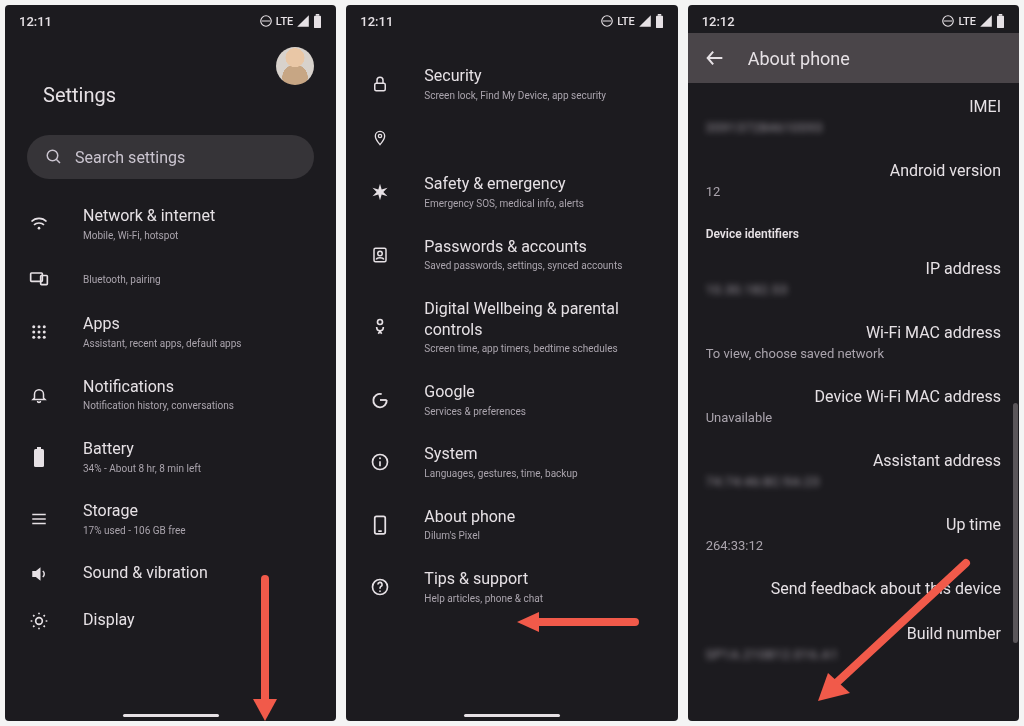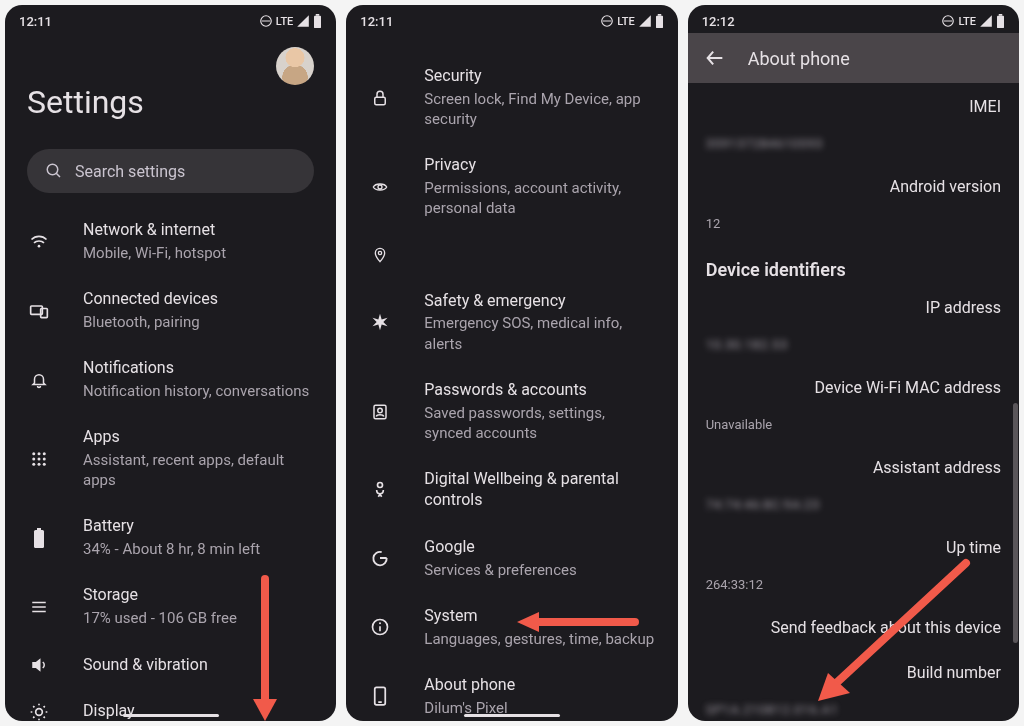--- a/index.html
+++ b/index.html
@@ -9,21 +9,21 @@
     height: 726px;
     font-family: Roboto, Arial, sans-serif;
     display: flex;
     gap: 10px;
     padding: 5px;
     overflow: hidden;
   }
   .phone {
     flex: 1 1 0;
     background: #1c1b1f;
-    border-radius: 17px;
+    border-radius: 4px;
     overflow: hidden;
     position: relative;
     display: flex;
     flex-direction: column;
     color: #e6e1e5;
     height: 716px;
   }
   .status-bar {
     display: flex;
     justify-content: space-between;
@@ -46,24 +46,25 @@
   .avatar {
     position: absolute;
     top: 14px; right: 22px;
     width: 38px; height: 38px;
     border-radius: 50%;
     background: radial-gradient(circle at 50% 28%, #e9c7a6 0 28%, transparent 29%),
                 radial-gradient(circle at 50% 80%, #c7a684 0 35%, transparent 36%),
                 linear-gradient(#d8d2cc,#d8d2cc);
   }
   .s1-title {
-    font-size: 32px;
+    font-size: 20px;
     font-weight: 400;
     color: #e6e1e5;
     margin-bottom: 22px;
+    margin-left: 16px;
   }
   .search-box {
     background: #363438;
     border-radius: 28px;
     height: 44px;
     display: flex;
     align-items: center;
     padding: 0 18px;
     color: #cac4cf;
     gap: 12px;
@@ -74,21 +75,21 @@
   .row {
     display: flex;
     align-items: center;
     gap: 32px;
     padding: 13px 22px;
     position: relative;
   }
   .row .ico { width: 24px; display:flex; justify-content:center; color:#cac4cf; flex-shrink:0; }
   .row .txt { flex:1; min-width:0; }
   .row .title { font-size: 16px; color: #e6e1e5; line-height: 1.3; }
-  .row .sub { font-size: 15px; color: #aaa4ad; line-height: 1.35; margin-top:2px; }
+  .row .sub { font-size: 10px; color: #aaa4ad; line-height: 1.35; margin-top:2px; }
 
   .nav-handle {
     position: absolute;
     bottom: 4px; left: 50%; transform: translateX(-50%);
     width: 96px; height: 3px; border-radius: 3px;
     background: #e6e1e5;
   }
 
   
   .appbar {
@@ -97,22 +98,22 @@
     display: flex;
     align-items: center;
     gap: 22px;
     padding: 0 16px;
     color: #e6e1e5;
     font-size: 18px;
   }
   .s3-list { padding: 0 18px 0 18px; }
   .s3-item { padding: 14px 0 12px 0; }
   .s3-label { font-size: 16px; color:#e6e1e5;text-align:right; }
-  .s3-val { font-size: 13px; color:#aaa4ad; margin-top:20px; }
-  .s3-section { font-size: 18px; font-weight:600; color:#e6e1e5; padding: 16px 0 4px 0; }
+  .s3-val { font-size: 13px; color:#aaa4ad; margin-top:4px; }
+  .s3-section { font-size: 12px; font-weight:600; color:#e6e1e5; padding: 16px 0 4px 0; }
   .blur {
     filter: blur(3px);
     user-select: none;
     letter-spacing: 0.5px;
     opacity: 0.9;
   }
 
   
   .arrow {
     position: absolute;
@@ -172,34 +173,21 @@
           </span>
       </div>
       <div class="row">
         <span class="ico">
             <svg width="20" height="20" viewBox="0 0 24 24" fill="none" stroke="#e6e1e5" stroke-width="2">
               <rect x="2" y="6" width="14" height="10" rx="1"></rect>
               <rect x="14" y="9" width="8" height="11" rx="1"></rect>
             </svg>
           </span>
         <span class="txt">
-            <div class="title">Connected devices</div>
             <div class="sub">Bluetooth, pairing</div>
-          </span>
-      </div>
-      <div class="row">
-        <span class="ico">
-            <svg width="18" height="20" viewBox="0 0 24 24" fill="none" stroke="#e6e1e5" stroke-width="2">
-              <path d="M6 16 V11 a6 6 0 0 1 12 0 V16 l2 2 H4 Z"></path>
-              <path d="M10 20 a2 2 0 0 0 4 0"></path>
-            </svg>
-          </span>
-        <span class="txt">
-            <div class="title">Notifications</div>
-            <div class="sub">Notification history, conversations</div>
           </span>
       </div>
       <div class="row">
         <span class="ico">
             <svg width="18" height="18" viewBox="0 0 24 24" fill="#e6e1e5">
               <circle cx="5" cy="5" r="2"></circle>
               <circle cx="12" cy="5" r="2"></circle>
               <circle cx="19" cy="5" r="2"></circle>
               <circle cx="5" cy="12" r="2"></circle>
               <circle cx="12" cy="12" r="2"></circle>
@@ -209,20 +197,32 @@
               <circle cx="19" cy="19" r="2"></circle>
             </svg>
           </span>
         <span class="txt">
             <div class="title">Apps</div>
             <div class="sub">Assistant, recent apps, default apps</div>
           </span>
       </div>
       <div class="row">
         <span class="ico">
+            <svg width="18" height="20" viewBox="0 0 24 24" fill="none" stroke="#e6e1e5" stroke-width="2">
+              <path d="M6 16 V11 a6 6 0 0 1 12 0 V16 l2 2 H4 Z"></path>
+              <path d="M10 20 a2 2 0 0 0 4 0"></path>
+            </svg>
+          </span>
+        <span class="txt">
+            <div class="title">Notifications</div>
+            <div class="sub">Notification history, conversations</div>
+          </span>
+      </div>
+      <div class="row">
+        <span class="ico">
             <svg width="12" height="20" viewBox="0 0 12 20" fill="#e6e1e5">
               <rect x="1" y="2" width="10" height="18" rx="1.5"></rect>
               <rect x="4" y="0" width="4" height="2"></rect>
             </svg>
           </span>
         <span class="txt">
             <div class="title">Battery</div>
             <div class="sub">34% - About 8 hr, 8 min left</div>
           </span>
       </div>
@@ -299,32 +299,20 @@
               <path d="M8 11 V7 a4 4 0 0 1 8 0 V11"></path>
             </svg>
           </span>
         <span class="txt">
             <div class="title">Security</div>
             <div class="sub">Screen lock, Find My Device, app security</div>
           </span>
       </div>
       <div class="row">
         <span class="ico">
-            <svg width="20" height="16" viewBox="0 0 24 24" fill="none" stroke="#e6e1e5" stroke-width="2">
-              <path d="M2 12 C5 6 19 6 22 12 C19 18 5 18 2 12 Z"></path>
-              <circle cx="12" cy="12" r="3"></circle>
-            </svg>
-          </span>
-        <span class="txt">
-            <div class="title">Privacy</div>
-            <div class="sub">Permissions, account activity, personal data</div>
-          </span>
-      </div>
-      <div class="row">
-        <span class="ico">
             <svg width="16" height="20" viewBox="0 0 24 24" fill="none" stroke="#e6e1e5" stroke-width="2">
               <path d="M12 22 C12 22 5 14 5 9 a7 7 0 0 1 14 0 C19 14 12 22 12 22 Z"></path>
               <circle cx="12" cy="9" r="2.5"></circle>
             </svg>
           </span>
       </div>
       <div class="row">
         <span class="ico">
             <svg width="20" height="20" viewBox="0 0 24 24" fill="#e6e1e5">
               <path d="M12 2 L14 9 L21 7 L16 12 L21 17 L14 15 L12 22 L10 15 L3 17 L8 12 L3 7 L10 9 Z"></path>
@@ -351,20 +339,21 @@
       <div class="row">
         <span class="ico">
             <svg width="20" height="20" viewBox="0 0 24 24" fill="none" stroke="#e6e1e5" stroke-width="2">
               <circle cx="12" cy="6" r="3"></circle>
               <path d="M8 12 C8 18 16 18 16 12"></path>
               <path d="M10 20 L12 17 L14 20"></path>
             </svg>
           </span>
         <span class="txt">
             <div class="title">Digital Wellbeing &amp; parental controls</div>
+            <div class="sub">Screen time, app timers, bedtime schedules</div>
           </span>
       </div>
       <div class="row">
         <span class="ico">
             <svg width="20" height="20" viewBox="0 0 24 24" fill="none" stroke="#e6e1e5" stroke-width="2.2">
               <path d="M20 12 A8 8 0 1 1 14 5"></path>
               <line x1="12" y1="12" x2="20" y2="12"></line>
             </svg>
           </span>
         <span class="txt">
@@ -456,20 +445,24 @@
       <div class="s3-item">
         <div class="s3-label">Android version</div>
         <div class="s3-val">12</div>
       </div>
       <div class="s3-section">Device identifiers</div>
       <div class="s3-item">
         <div class="s3-label">IP address</div>
         <div class="s3-val blur">10.30.182.53</div>
       </div>
       <div class="s3-item">
+        <div class="s3-label">Wi-Fi MAC address</div>
+        <div class="s3-val">To view, choose saved network</div>
+      </div>
+      <div class="s3-item">
         <div class="s3-label">Device Wi-Fi MAC address</div>
         <div class="s3-val">Unavailable</div>
       </div>
       <div class="s3-item">
         <div class="s3-label">Assistant address</div>
         <div class="s3-val blur">74:74:46:8C:9A:23</div>
       </div>
       <div class="s3-item">
         <div class="s3-label">Up time</div>
         <div class="s3-val">264:33:12</div>

